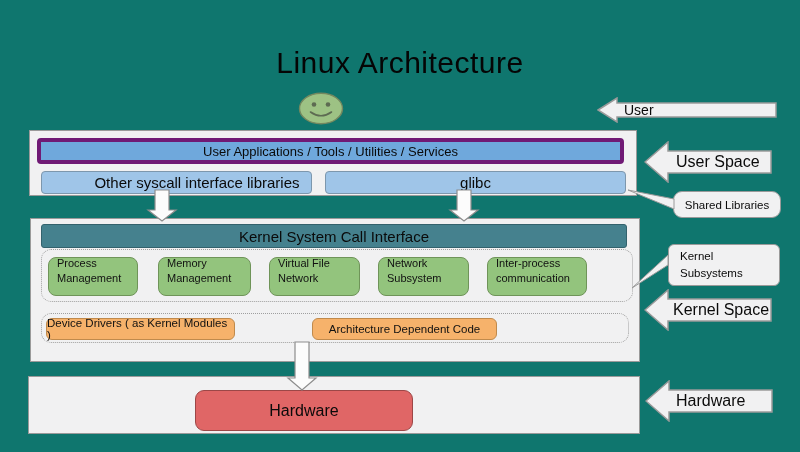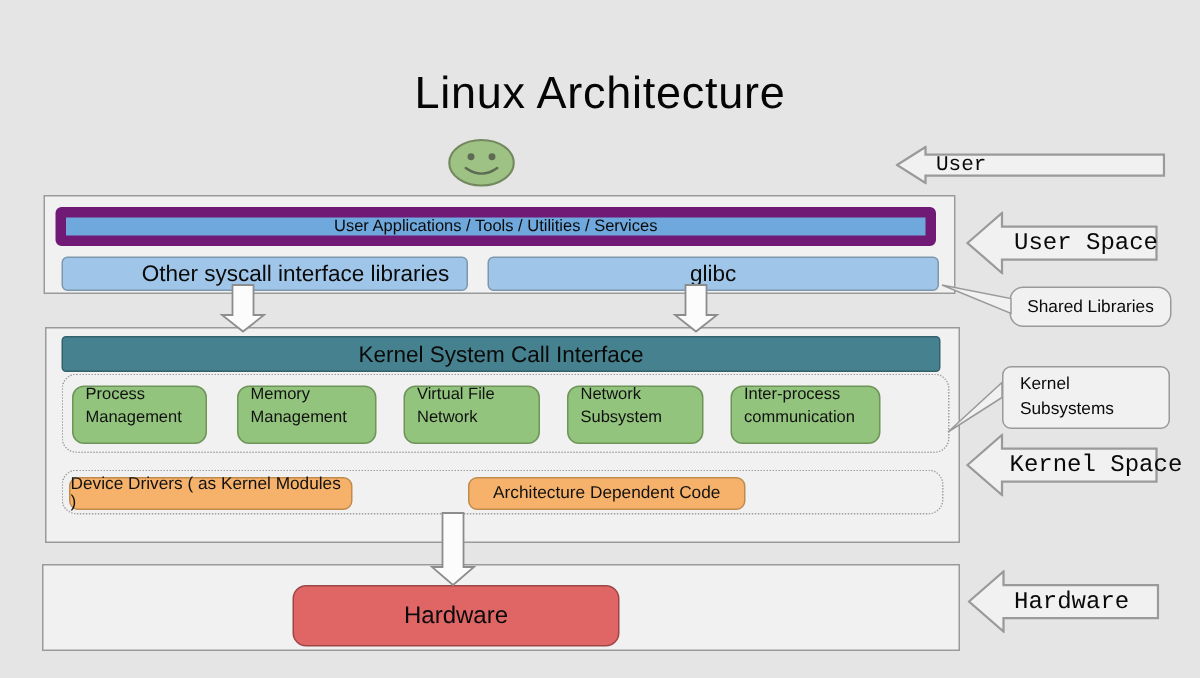--- a/index.html
+++ b/index.html
@@ -1,38 +1,38 @@
 <!DOCTYPE html>
 <html><head>
 <meta charset="utf-8">
 <style>
   * { margin:0; padding:0; box-sizing:border-box; }
   body { background:#ffffff; font-family:"Liberation Sans", sans-serif; }
   .canvas {
-    position:relative; width:800px; height:452px; background:#e5e5e5;
+    position:relative; width:800px; height:452px; background:#0f766e;
     overflow:hidden; color:#111;
   }
   .title {
     position:absolute; left:0; top:46px; width:100%;
     text-align:center; font-size:30px; color:#050505; letter-spacing:0.5px;
   }
   .smiley { position:absolute; left:298px; top:92px; width:46px; height:33px; }
 
   
   .panel { position:absolute; background:#f1f1f2; border:1px solid #9a9a9a; }
   .user-panel   { left:29px; top:130px; width:608px; height:66px; }
   .kernel-panel { left:30px; top:218px; width:610px; height:144px; }
   .hw-panel     { left:28px; top:376px; width:612px; height:58px; }
 
   
   .bar, .box {
     position:absolute; display:flex; align-items:center; justify-content:center;
     text-align:center; color:#0a0a0a;
   }
-  .apps-bar  { left:7px;  top:7px;  width:587px; height:26px; background:#6fa8dc; border:7px solid #701a75; border-radius:4px; font-size:11px; }
+  .apps-bar  { left:7px;  top:7px;  width:587px; height:26px; background:#6fa8dc; border:4px solid #701a75; border-radius:4px; font-size:13px; }
   .other-lib { left:11px; top:40px; width:271px; height:23px; background:#9fc5e8; border:1px solid #7d97ad; border-radius:4px; font-size:15px;padding-left:41px; }
   .glibc-box { left:295px; top:40px; width:301px; height:23px; background:#9fc5e8; border:1px solid #7d97ad; border-radius:4px; font-size:15px; }
 
   .ksci-bar { left:10px; top:5px; width:586px; height:24px; background:#45818e; border:1px solid #33626d; border-radius:3px; font-size:15px; }
 
   .dotted {
     position:absolute; border:1px dotted #9f9f9f; border-radius:10px;
   }
   .subsys-dotted  { left:10px; top:30px; width:592px; height:53px; }
   .modules-dotted { left:10px; top:94px; width:588px; height:30px; }
@@ -50,21 +50,21 @@
     left:166px; top:13px; width:218px; height:41px; background:#e06666; border:1px solid #9c4747;
     border-radius:9px; font-size:16px;
   }
 
   
   .blk-arrow { position:absolute; }
   .blk-arrow svg { position:absolute; left:0; top:0; width:100%; height:100%; }
   .blk-arrow polygon { fill:#f1f1f2; stroke:#9a9a9a; stroke-width:1.5; }
   .arrow-label {
     position:absolute; top:0; height:100%; display:flex; align-items:center;
-    font-size:16px; color:#0a0a0a; white-space:nowrap;font-family:Liberation Mono, monospace;
+    font-size:16px; color:#0a0a0a; white-space:nowrap;
   }
   .user-arrow   { left:597px; top:97px;  width:180px; height:26px; }
   .user-arrow .arrow-label { left:27px; font-size:14px; }
   .uspace-arrow { left:644px; top:141px; width:128px; height:42px; }
   .uspace-arrow .arrow-label { left:32px; }
   .kspace-arrow { left:644px; top:289px; width:128px; height:42px; }
   .kspace-arrow .arrow-label { left:29px; }
   .hw-arrow     { left:645px; top:380px; width:128px; height:42px; }
   .hw-arrow .arrow-label { left:31px; }
 

